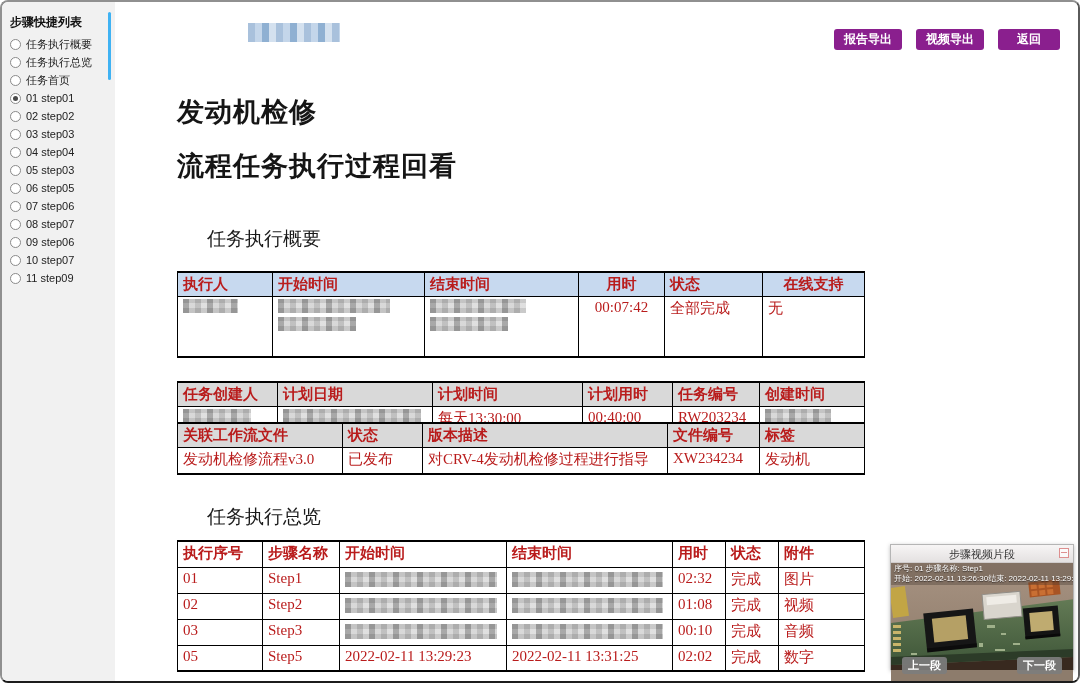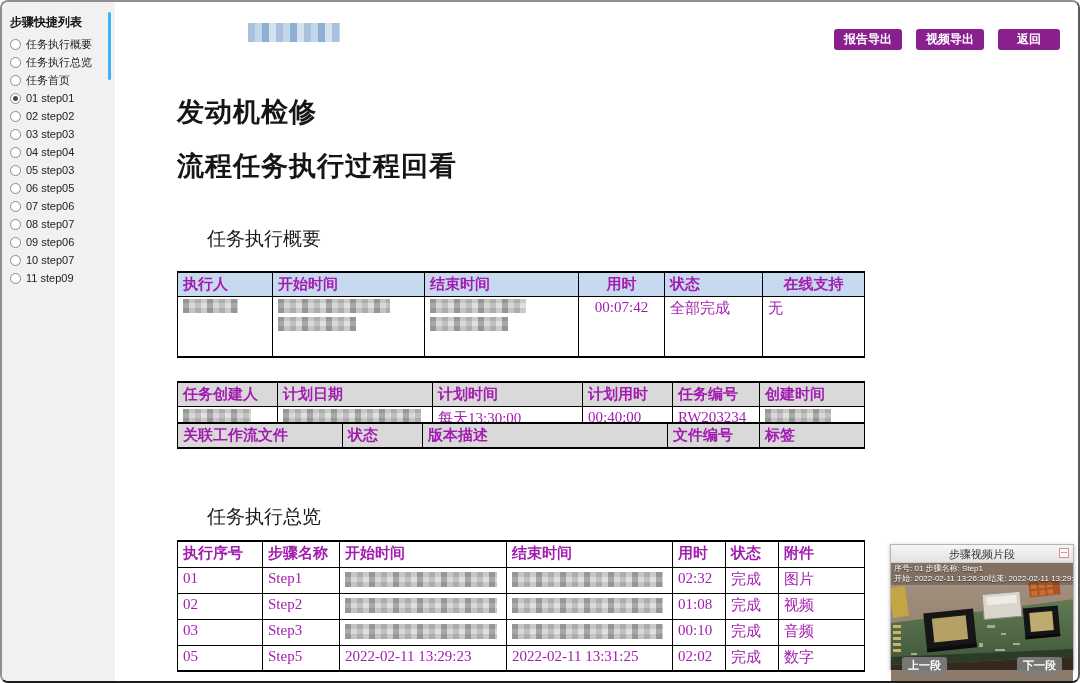--- a/index.html
+++ b/index.html
@@ -57,21 +57,21 @@
   .h-main{
     position:absolute;left:62px;margin:0;font-family:"Liberation Serif",serif;
     font-weight:bold;font-size:27px;color:#151515;letter-spacing:1px;white-space:nowrap;
   }
   .sec-title{
     position:absolute;left:92px;margin:0;font-family:"Liberation Serif",serif;
     font-weight:normal;font-size:19px;color:#1a1a1a;white-space:nowrap;
   }
   table.doc-tbl{
     position:absolute;left:62px;border-collapse:collapse;table-layout:fixed;
-    font-family:"Liberation Serif",serif;font-size:15px;color:#a21caf;
+    font-family:"Liberation Serif",serif;font-size:15px;color:#b91c1c;
     border-top:2px solid #000;border-bottom:2px solid #000;
   }
   table.doc-tbl th,table.doc-tbl td{
     border-left:1px solid #000;border-right:1px solid #000;
     padding:2px 5px;text-align:left;vertical-align:top;overflow:hidden;white-space:nowrap;
   }
   table.doc-tbl th{border-bottom:1.5px solid #000;font-weight:bold;}
   table.doc-tbl tr + tr td{border-top:1px solid #000;}
   th.blue{background:var(--table1-header,#c7d9ef);}
   th.gray{background:var(--table-header-gray,#d9d9d9);}
@@ -281,20 +281,27 @@
         <col style="width:92px">
           <col style="width:105px">
       </colgroup>
       <tbody>
           <tr>
         <th class="gray">关联工作流文件</th>
         <th class="gray">状态</th>
         <th class="gray">版本描述</th>
         <th class="gray">文件编号</th>
         <th class="gray">标签</th>
+      </tr>
+      <tr style="height:26px;">
+        <td>发动机检修流程v3.0</td>
+        <td>已发布</td>
+        <td>对CRV-4发动机检修过程进行指导</td>
+        <td>XW234234</td>
+        <td>发动机</td>
       </tr>
     </tbody>
       </table>
 
     <h2 class="sec-title" style="top:502px;">任务执行总览</h2>
 
     <table class="doc-tbl" style="top:538px;width:687px;">
       <colgroup>
         <col style="width:85px">
           <col style="width:77px">

